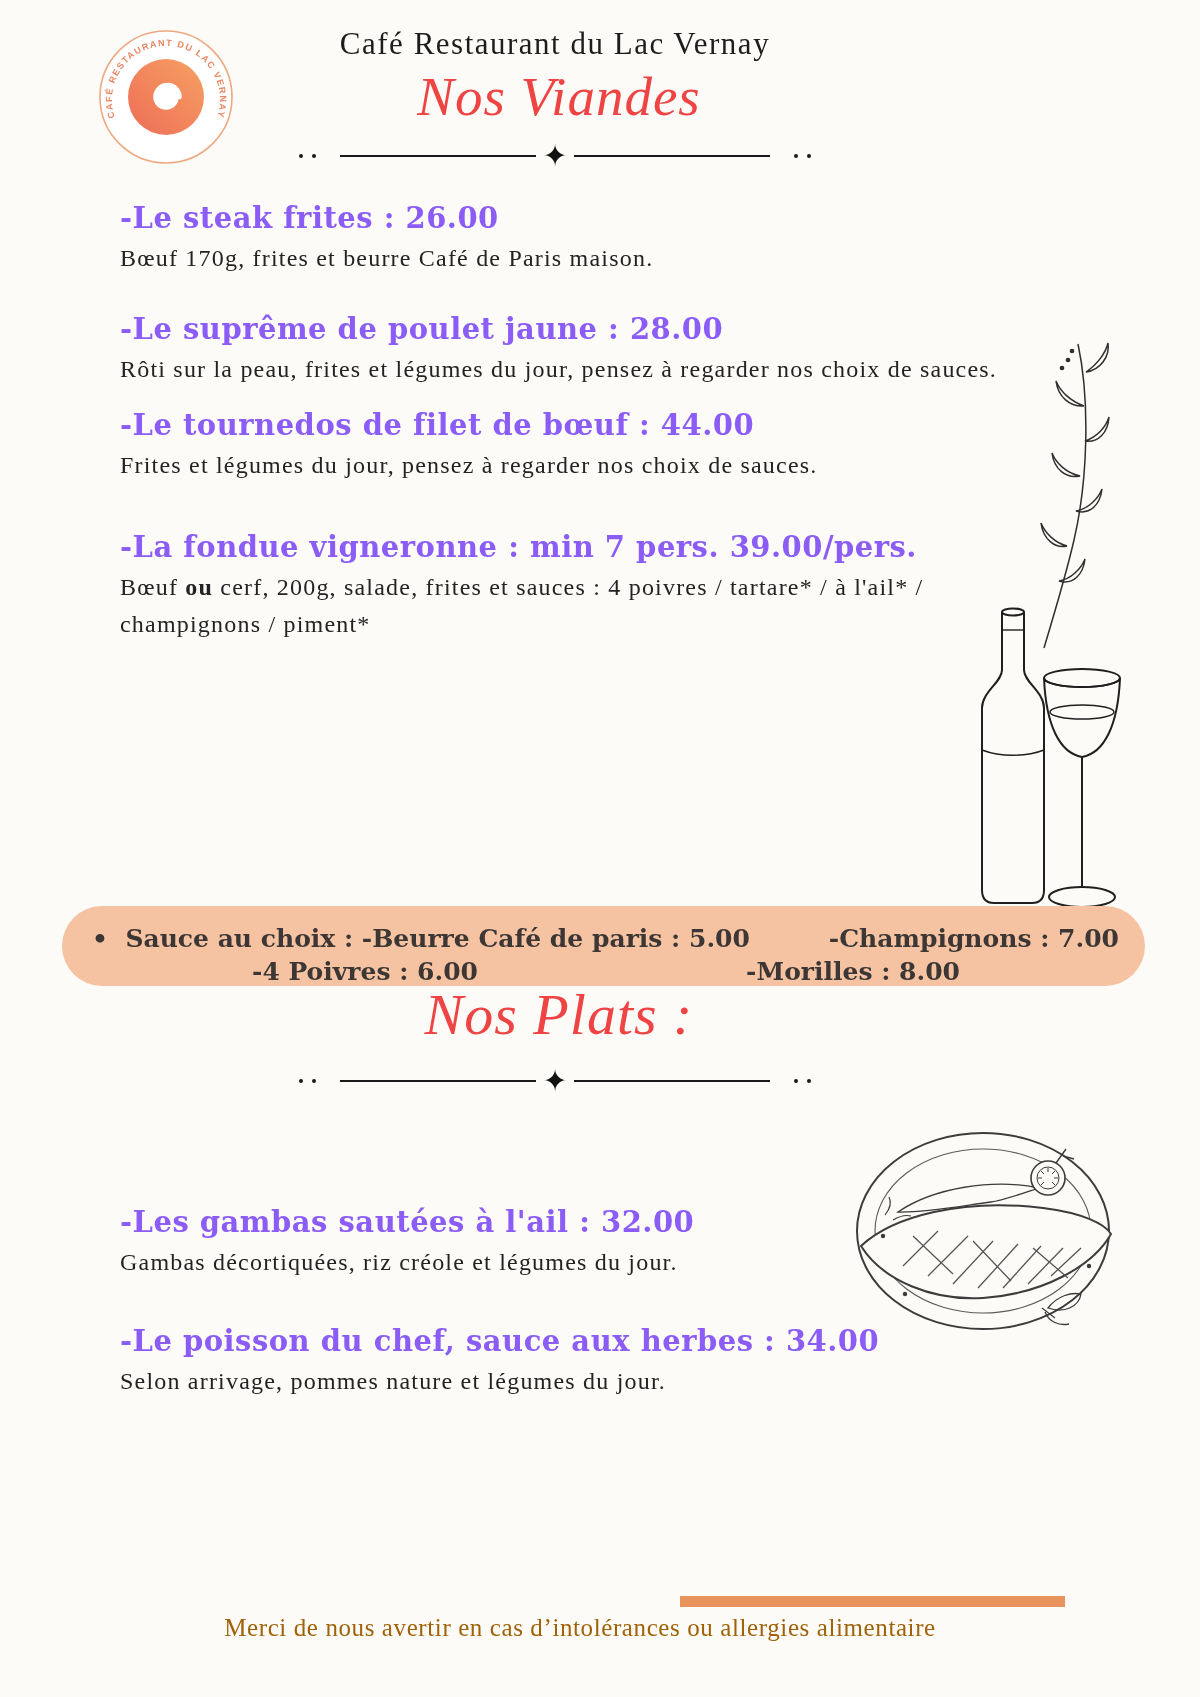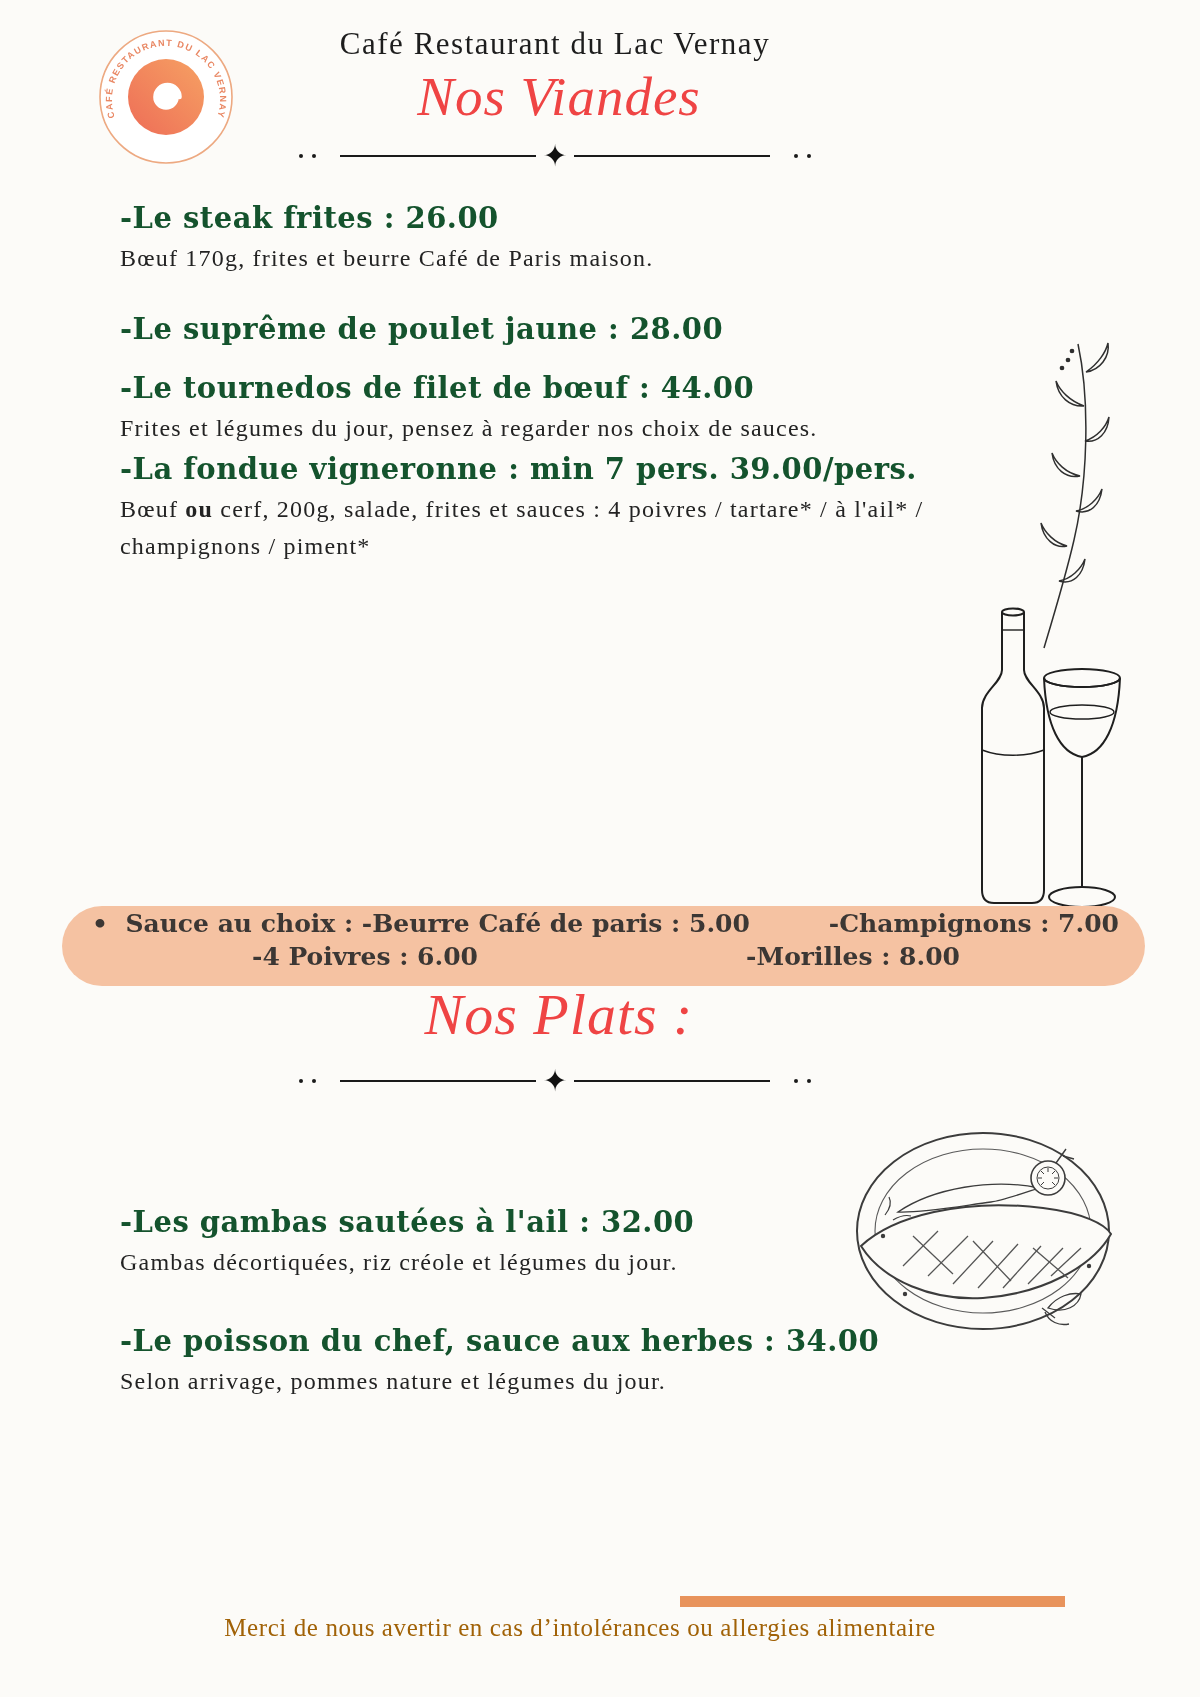--- a/index.html
+++ b/index.html
@@ -25,34 +25,34 @@
   .divider .dots { display:flex; gap:9px; margin:0 24px; }
   .divider .dots i { width:4px; height:4px; border-radius:50%; background:#1a1a1a; }
   
   .logo { position:absolute; left:96px; top:24px; width:140px; height:144px; }
   
   .menu-list { position:absolute; left:120px; width:900px; }
   .viandes-list { top:196px; }
   .plats-list { top:1200px; }
   .menu-item .item-title {
     font-family:"DejaVu Serif", serif; font-weight:700;
-    font-size:29px; line-height:44px; letter-spacing:0.5px; color:#14532d;
+    font-size:29px; line-height:44px; letter-spacing:0.5px; color:#8b5cf6;
   }
   .menu-item .item-desc {
     font-family:"Liberation Serif", serif; font-weight:400;
     font-size:24px; line-height:37px; letter-spacing:1.2px; color:#232323; max-width:882px;
   }
   .menu-item .item-desc b { font-weight:700; }
   .mb-a { margin-bottom:30px; } .mb-b { margin-bottom:15px; }
-  .mb-c { margin-bottom:37px; } .mb-d { }
+  .mb-c { margin-bottom:37px; } .mb-d { margin-bottom:41px; }
   .mb-e { margin-bottom:49px; } .mb-f { margin-bottom:38px; }
   
   .sauce-bar {
     position:absolute; left:62px; top:906px; width:1083px; height:80px;
-    background:#f5c2a2; border-radius:40px; padding-top:1px;
+    background:#f5c2a2; border-radius:40px; padding-top:16px;
     font-family:"DejaVu Serif", serif; font-weight:700; font-size:25px; color:#3c3734;
   }
   .sauce-row { display:flex; justify-content:space-between; line-height:33px; }
   .sauce-row1 { padding:0 26px 0 30px; }
   .sauce-row2 { padding:0 185px 0 190px; }
   
   .plats-header { position:absolute; top:975px; left:0; width:1110px; text-align:center; }
   .plats-header .big-title { font-size:58px; line-height:80px; }
   
   .footer-bar { position:absolute; left:680px; top:1596px; width:385px; height:11px; background:#e8935c; }
@@ -106,20 +106,21 @@
     </div>
   </div>
 
   <div class="menu-list viandes-list">
     <div class="menu-item mb-a">
       <div class="item-title">-Le steak frites : 26.00</div>
       <div class="item-desc">Bœuf 170g, frites et beurre Café de Paris maison.</div>
     </div>
     <div class="menu-item mb-b">
       <div class="item-title">-Le suprême de poulet jaune : 28.00</div>
+      <div class="item-desc">Rôti sur la peau, frites et légumes du jour, pensez à regarder nos choix de sauces.</div>
     </div>
     <div class="menu-item mb-d">
       <div class="item-title">-Le tournedos de filet de bœuf : 44.00</div>
       <div class="item-desc">Frites et légumes du jour, pensez à regarder nos choix de sauces.</div>
     </div>
     <div class="menu-item">
       <div class="item-title">-La fondue vigneronne : min 7 pers. 39.00/pers.</div>
       <div class="item-desc"><span>Bœuf </span><b>ou</b><span> cerf, 200g, salade, frites et sauces : 4 poivres / tartare* / à l'ail* / champignons / piment*</span></div>
     </div>
   </div>

